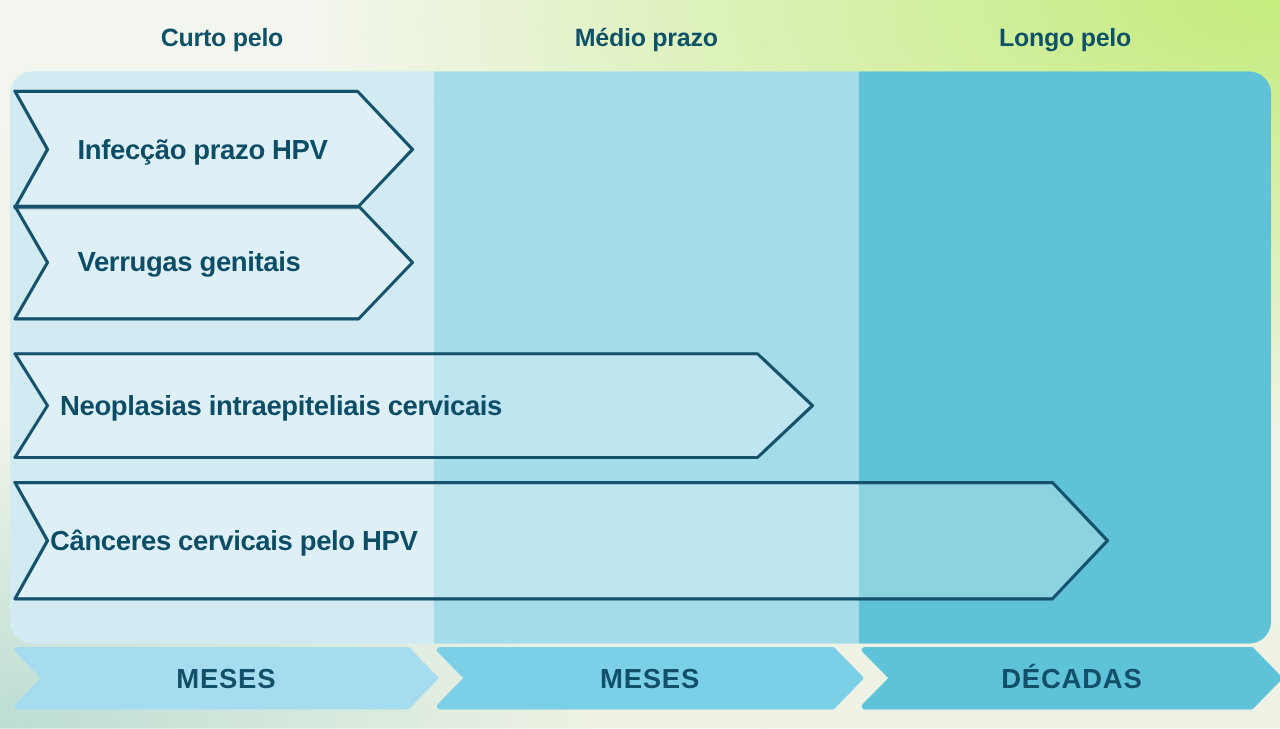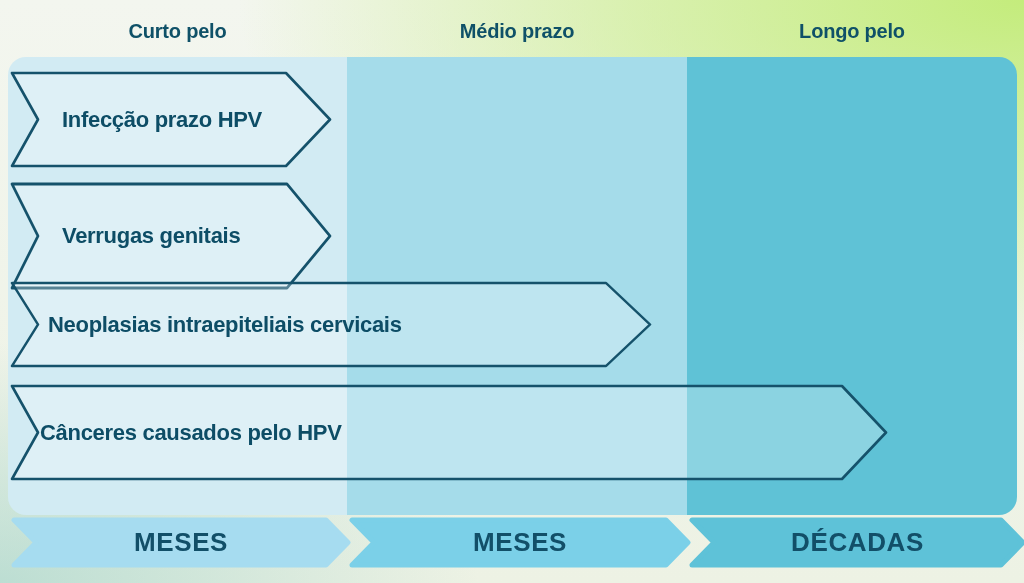--- a/index.html
+++ b/index.html
@@ -45,41 +45,41 @@
     stroke-linejoin:round;
   }
   .arrow-label{
     position:absolute;top:0;bottom:0;left:0;right:44px;
     display:flex;align-items:center;
     font-weight:bold;font-size:22px;letter-spacing:-0.3px;
     color:var(--arrow-label,#0d4d66);
     white-space:nowrap;
   }
   .a1{left:12px;top:73px;width:318px;height:93px;}
-  .a2{left:12px;top:184px;width:318px;height:104px;}
+  .a2{left:12px;top:165px;width:318px;height:90px;}
   .a3{left:12px;top:283px;width:638px;height:83px;}
   .a4{left:12px;top:386px;width:874px;height:93px;}
   .a1 .arrow-label{padding-left:50px;}
   .a2 .arrow-label{padding-left:50px;}
   .a3 .arrow-label{padding-left:36px;}
   .a4 .arrow-label{padding-left:28px;}
   
   .band{position:absolute;top:520px;height:45px;}
   .band svg{position:absolute;left:0;top:0;width:100%;height:100%;overflow:visible;display:block;}
   .band path{stroke-width:5;stroke-linejoin:round;}
   .b1{left:14px;width:334px;}
   .b2{left:352px;width:336px;}
   .b3{left:692px;width:331px;}
   .b1 path{fill:var(--band-meses,#a6dcf0);stroke:var(--band-meses,#a6dcf0);}
   .b2 path{fill:var(--band-anos,#7bd0e8);stroke:var(--band-anos,#7bd0e8);}
   .b3 path{fill:var(--band-decadas,#5ec2d8);stroke:var(--band-decadas,#5ec2d8);}
   .band-label{
     position:absolute;inset:0;
     display:flex;align-items:center;justify-content:center;
-    font-weight:bold;font-size:26px;letter-spacing:0.6px;
+    font-weight:bold;font-size:22px;letter-spacing:0.6px;
     color:var(--band-label,#124f68);
   }
 </style>
 </head>
 <body>
 
 <div class="stage">
 
   <div class="header-row">
     <div class="period p1">Curto pelo</div>
@@ -111,21 +111,21 @@
     <svg viewBox="0 0 638 91" preserveAspectRatio="none">
       <path d="M0,0 L594,0 L638,45.5 L594,91 L0,91 L26,45.5 Z"></path>
     </svg>
     <span class="arrow-label">Neoplasias intraepiteliais cervicais</span>
   </div>
 
   <div class="arrow a4">
     <svg viewBox="0 0 874 93" preserveAspectRatio="none">
       <path d="M0,0 L830,0 L874,46.5 L830,93 L0,93 L26,46.5 Z"></path>
     </svg>
-    <span class="arrow-label">Cânceres causados pelo HPV</span>
+    <span class="arrow-label">Cânceres cervicais pelo HPV</span>
   </div>
 
   <div class="band b1">
     <svg viewBox="0 0 334 45" preserveAspectRatio="none">
       <path d="M0,0 L312,0 L334,22.5 L312,45 L0,45 L22,22.5 Z"></path>
     </svg>
     <span class="band-label">MESES</span>
   </div>
 
   <div class="band b2">

